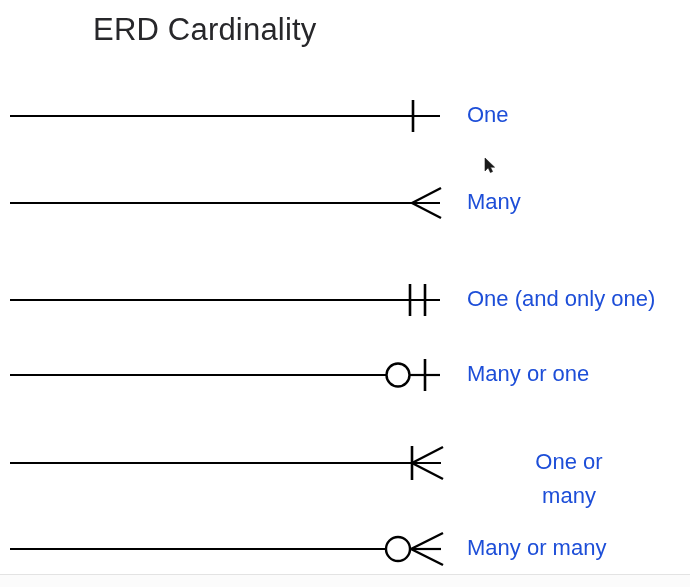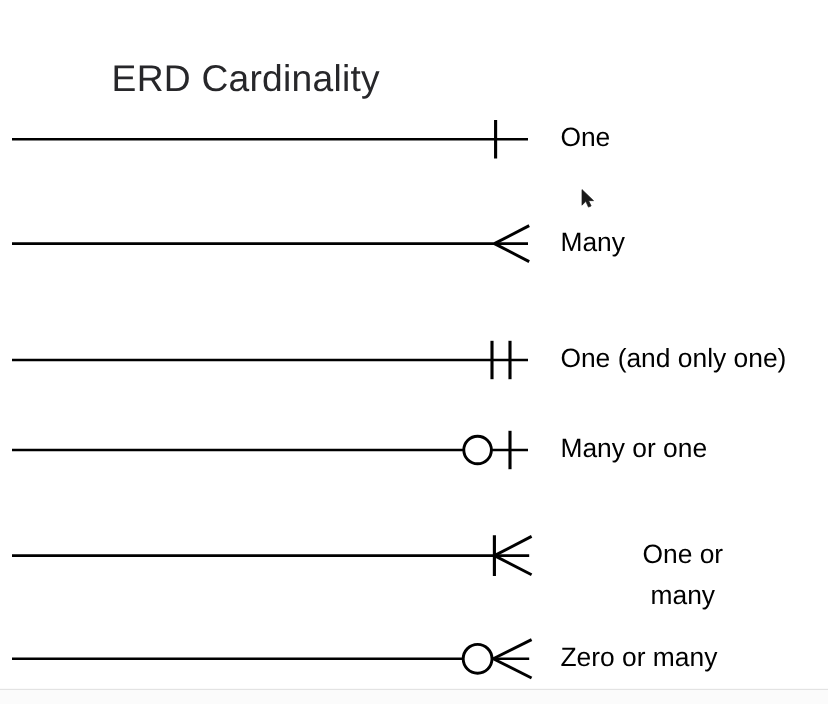--- a/index.html
+++ b/index.html
@@ -19,39 +19,38 @@
   }
   #title {
     position: absolute;
     left: 93px;
     top: 12px;
     font-size: 31px;
     font-weight: 400;
     color: #27272a;
     letter-spacing: 0.2px;
     white-space: nowrap;
-    margin-top: 36px;
   }
   .row {
     position: absolute;
     left: 0;
     width: 690px;
     height: 60px;
   }
   .row-svg {
     position: absolute;
     left: 0;
     top: 0;
     display: block;
   }
   .row-label {
     position: absolute;
     left: 467px;
     font-size: 22px;
-    color: #000000;
+    color: #1d4ed8;
     white-space: nowrap;
     line-height: 1.0;
   }
   .row-label.single {
     top: 18px;
   }
   .row-label.two-line {
     left: 494px;
     top: -4px;
     width: 150px;
@@ -142,21 +141,21 @@
   </div>
 
   <div class="row" style="top:519px;">
     <svg class="row-svg" width="690" height="60" viewBox="0 0 690 60">
       <line x1="10" y1="30" x2="386" y2="30" stroke="#000000" stroke-width="2.2"></line>
       <circle cx="398" cy="30" r="12" fill="#ffffff" stroke="#000000" stroke-width="2.4"></circle>
       <line x1="410" y1="30" x2="441" y2="30" stroke="#000000" stroke-width="2.2"></line>
       <line x1="411" y1="30" x2="443" y2="14" stroke="#000000" stroke-width="2.4"></line>
       <line x1="411" y1="30" x2="443" y2="46" stroke="#000000" stroke-width="2.4"></line>
     </svg>
-    <div class="row-label single">Zero or many</div>
+    <div class="row-label single">Many or many</div>
   </div>
 
   <svg id="cursor" viewBox="0 0 12 17">
     <path d="M1,1 L1,14 L4.2,10.8 L6.4,15.6 L8.6,14.6 L6.5,10.2 L10.6,10.2 Z" fill="#1a1a1a" stroke="#1a1a1a" stroke-width="0.6" stroke-linejoin="round"></path>
   </svg>
 
   <div id="bottom-divider"></div>
   <div id="bottom-strip"></div>
 
 </div>

